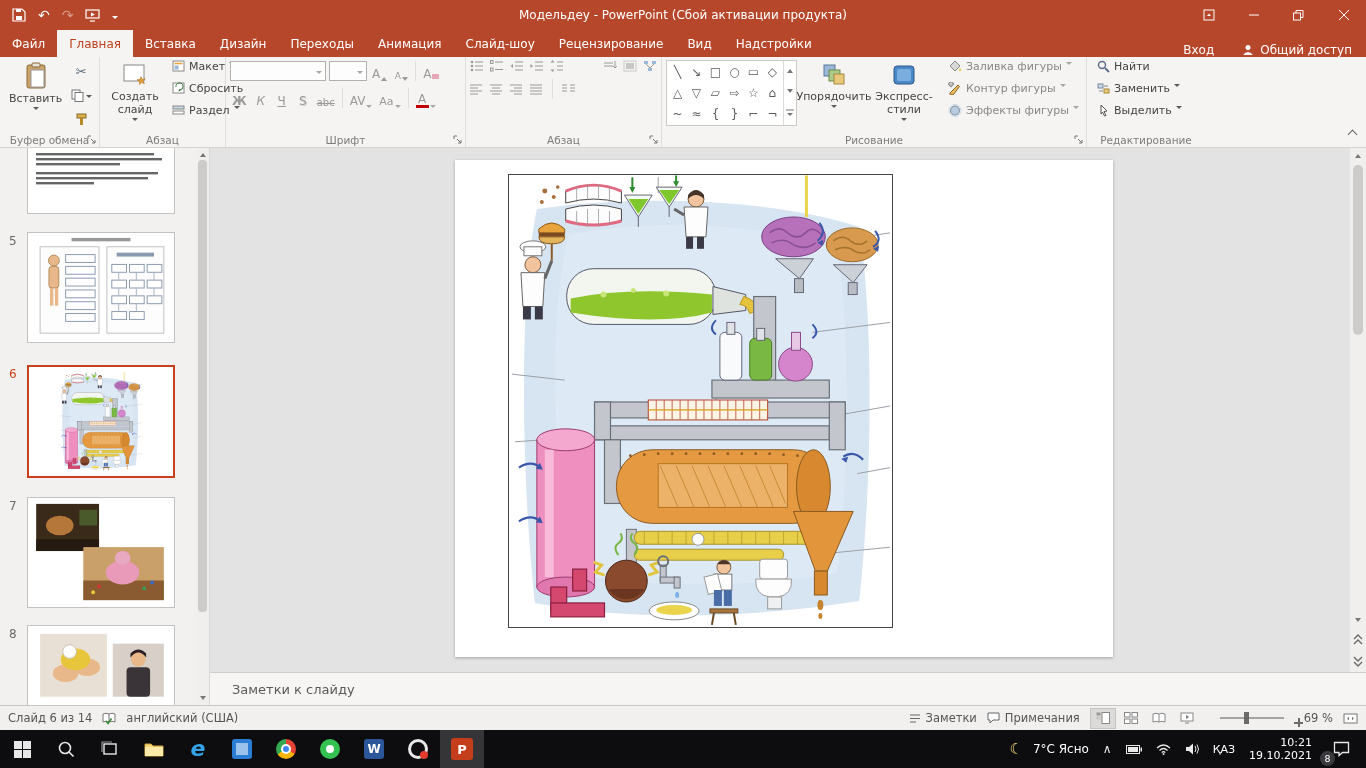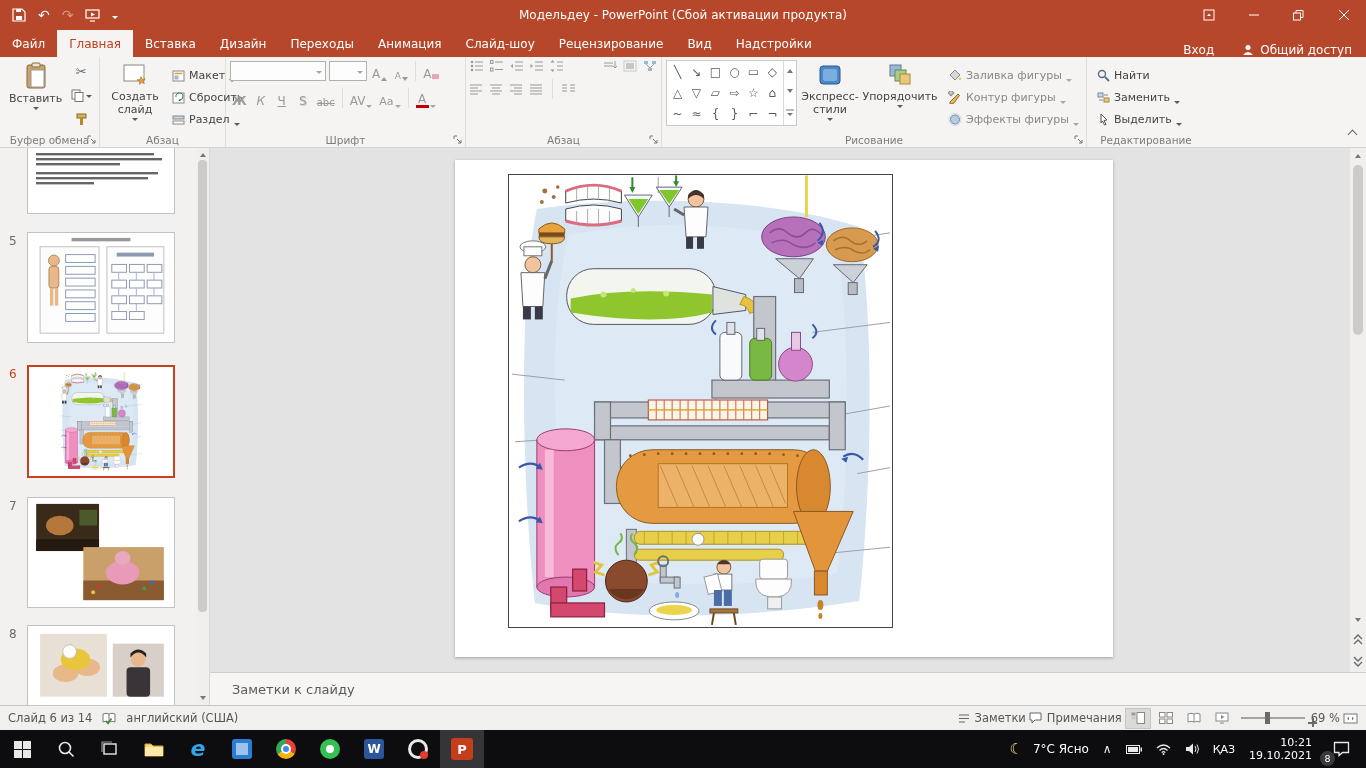--- a/index.html
+++ b/index.html
@@ -29,21 +29,21 @@
   .rgroup{position:relative;border-right:1px solid #e0ddda;padding:3px 4px 16px 4px;display:flex;align-items:flex-start}
   .glabel{position:absolute;bottom:1px;left:0;right:0;text-align:center;font-size:10.5px;color:#7e7b78;white-space:nowrap}
   .launcher{position:absolute;right:2px;bottom:2px}
   .bigbtn{display:flex;flex-direction:column;align-items:center;padding:2px 5px;height:70px}
   .blabel{text-align:center;line-height:13px;margin-top:2px;white-space:pre-line}
   .caret{width:0;height:0;border-left:3px solid transparent;border-right:3px solid transparent;border-top:3.5px solid #5a5a5a;display:inline-block;vertical-align:middle;margin-top:2px}
   .caret.dis{border-top-color:#a9a6a3}
   .minicol{display:flex;flex-direction:column;gap:2px;margin-left:2px}
   .minibtn{width:24px;height:22px;display:flex;align-items:center;justify-content:center;gap:2px}
   .srowcol{display:flex;flex-direction:column;margin-left:3px}
-  .srowbtn{display:flex;align-items:flex-end;gap:4px;height:22px;font-size:11px;color:#444;padding:0 3px;white-space:nowrap}
+  .srowbtn{display:flex;align-items:flex-start;gap:4px;height:22px;font-size:11px;color:#444;padding:0 3px;white-space:nowrap}
   .fontgrid{display:flex;flex-direction:column;gap:3px}
   .fr{display:flex;align-items:center;gap:3px}
   .combo{height:20px;border:1px solid #b3b0ad;background:#fdfdfd;display:flex;align-items:center;justify-content:flex-end;padding:0 3px}
   .fbtn{min-width:18px;height:22px;display:flex;align-items:flex-end;justify-content:center;color:#9a9a9a;font-size:12px;padding:1px 2px;gap:1px}
   .fbtn .sm{font-size:9px}
   .vdiv{width:1px;height:20px;background:#ddd;margin:0 2px}
   .fc-wrap{display:flex;flex-direction:column;align-items:center;line-height:10px}
   .fc-bar{width:13px;height:3px;background:#c00000;margin-top:1px}
   .shape-gallery{width:132px;height:66px;background:#fff;border:1px solid #ccc9c6;display:flex}
   .shape-grid{flex:1;display:flex;flex-direction:column;justify-content:space-around;padding:1px 2px}
@@ -74,21 +74,21 @@
   .wm-title{font-size:21px;color:#9e9e9e}
   .wm-line{font-size:13px;color:#b0b0b0;line-height:18px}
   .main-scrollbar{position:absolute;right:0;top:0;width:16px;height:524px;background:#f0efee;display:flex;flex-direction:column;align-items:center;z-index:4}
   .msb-track{flex:1;width:100%;position:relative}
   .msb-thumb{position:absolute;top:1px;left:3px;width:10px;height:170px;background:#cdcbc9;border-radius:5px}
   .msb-btn{width:16px;height:16px;display:flex;align-items:center;justify-content:center}
   .msb-nav{width:16px;height:22px;display:flex;align-items:center;justify-content:center}
 
   
   .statusbar{position:absolute;top:705px;left:0;width:1366px;height:25px;background:#f1f0ef;border-top:1px solid #c9c7c5;display:flex;align-items:center;font-size:11.5px;color:#565656;padding:0 8px;gap:10px}
-  .sb-right{margin-left:auto;display:flex;align-items:center;gap:3px}
+  .sb-right{margin-left:auto;display:flex;align-items:center;gap:10px}
   .sb-btn{display:flex;align-items:center;gap:5px}
   .sb-views{display:flex;align-items:center;gap:2px}
   .viewbtn{width:26px;height:21px;display:flex;align-items:center;justify-content:center}
   .viewbtn.pressed{background:#dcdad8;border:1px solid #c6c4c2}
   .zoomline{width:9px;height:2px;background:#6a6a6a}
   .zoomplus{position:relative;width:9px;height:9px}
   .zoomplus:before{content:"";position:absolute;left:0;top:4px;width:9px;height:2px;background:#6a6a6a}
   .zoomplus:after{content:"";position:absolute;left:4px;top:0;width:2px;height:9px;background:#6a6a6a}
   .zoom-slider{position:relative;width:64px;height:14px}
   .zs-track{position:absolute;left:0;top:6px;width:64px;height:2px;background:#a5a3a1}
@@ -730,35 +730,35 @@
           <span class="tri-up"></span>
           <span class="tri-down"></span>
           <span>
               <svg width="8" height="8" viewBox="0 0 8 8">
                 <line x1="0" y1="1" x2="8" y2="1" stroke="#777"></line>
                 <path d="M1,4 L4,7 L7,4 Z" fill="#777"></path>
               </svg>
             </span>
         </div>
       </div>
-      <div class="bigbtn" style="width:66px">
-        <svg class="ic" width="26" height="26" viewBox="0 0 26 26">
-            <rect x="3" y="4" width="20" height="18" rx="3" fill="#4a88c8" stroke="#2a5a8a"></rect>
-            <rect x="6" y="7" width="14" height="12" rx="2" fill="#7aaede"></rect>
-          </svg>
-        <span class="blabel">Экспресс-стили</span>
-        <span class="caret"></span>
-      </div>
       <div class="bigbtn" style="width:74px">
         <svg class="ic" width="26" height="26" viewBox="0 0 26 26">
             <rect x="3" y="3" width="11" height="11" fill="#9ab8d8" stroke="#5a7a9a"></rect>
             <rect x="8" y="8" width="11" height="11" fill="#aacb8a" stroke="#6a8a4a"></rect>
             <rect x="13" y="12" width="10" height="10" fill="#e8c87a" stroke="#a8883a"></rect>
           </svg>
         <span class="blabel">Упорядочить</span>
+        <span class="caret"></span>
+      </div>
+      <div class="bigbtn" style="width:66px">
+        <svg class="ic" width="26" height="26" viewBox="0 0 26 26">
+            <rect x="3" y="4" width="20" height="18" rx="3" fill="#4a88c8" stroke="#2a5a8a"></rect>
+            <rect x="6" y="7" width="14" height="12" rx="2" fill="#7aaede"></rect>
+          </svg>
+        <span class="blabel">Экспресс-стили</span>
         <span class="caret"></span>
       </div>
       <div class="srowcol" style="margin-left:8px">
         <div class="srowbtn">
           <svg width="14" height="13" viewBox="0 0 14 13">
               <path d="M7,1 L12,6 L7,11 L2,6 Z" fill="#d8d8d8" stroke="#888"></path>
               <path d="M12,8 q2,2 0,3.5 q-2,-1.5 0,-3.5" fill="#e8c93e"></path>
             </svg>
           <span class="graytxt">Заливка фигуры</span>
             <span class="caret dis"></span>

